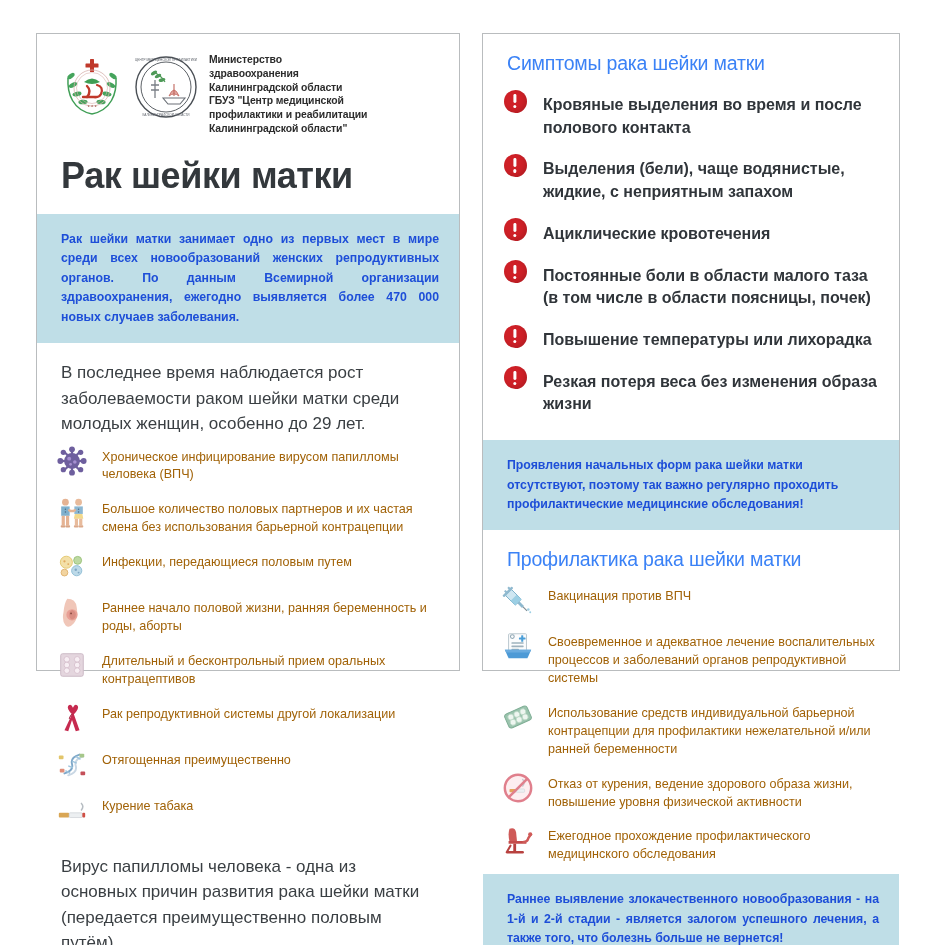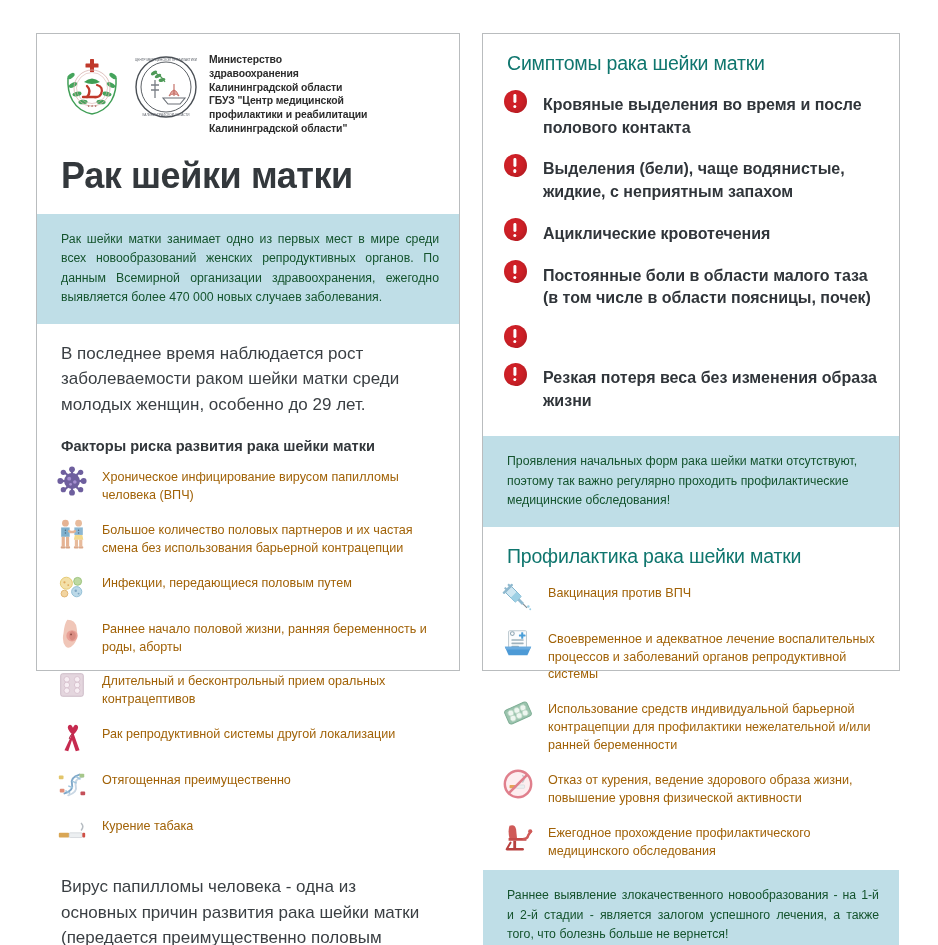--- a/index.html
+++ b/index.html
@@ -59,22 +59,22 @@
     font-weight: bold;
     color: #33383c;
     padding: 22px 0 20px 24px;
     letter-spacing: -0.4px;
     line-height: 1;
   }
 
   
   .highlight {
     background: #bfdee7;
-    color: #14532d;
-    font-weight: normal;
+    color: #1d4ed8;
+    font-weight: bold;
     font-size: 12.3px;
     line-height: 1.58;
     padding: 16px 20px 16px 24px;
     text-align: justify;
   }
   .highlight.tight { text-align: left; }
 
   
   .para {
     font-size: 17px;
@@ -85,21 +85,21 @@
 
   .section-heading {
     font-size: 14.6px;
     font-weight: bold;
     color: #32373b;
     padding: 18px 24px 6px 24px;
   }
   .section-heading.big {
     font-size: 19.5px;
     font-weight: normal;
-    color: #0f766e;
+    color: #3b82f6;
     padding: 18px 24px 8px 24px;
     letter-spacing: -0.2px;
   }
 
   
   .items { padding: 4px 20px 6px 18px; }
   .item {
     display: flex;
     align-items: flex-start;
     gap: 13px;
@@ -235,21 +235,20 @@
         <div>Калининградской области"</div>
       </div>
     </div>
 
     <h1 class="poster-title">Рак шейки матки</h1>
 
     <div class="highlight">Рак шейки матки занимает одно из первых мест в мире среди всех новообразований женских репродуктивных органов. По данным Всемирной организации здравоохранения, ежегодно выявляется более 470 000 новых случаев заболевания.</div>
 
     <p class="para">В последнее время наблюдается рост заболеваемости раком шейки матки среди молодых женщин, особенно до 29 лет.</p>
 
-    <h2 class="section-heading">Факторы риска развития рака шейки матки</h2>
 
     <div class="items">
 
       <div class="item">
         <span class="item-icon">
           <svg viewBox="0 0 34 34" width="32" height="32">
             <g fill="#6e5f9e">
               <circle cx="17" cy="17" r="8.4"></circle>
               <circle cx="17" cy="4.6" r="3.1"></circle>
                 <rect x="15.8" y="5" width="2.4" height="6"></rect>
@@ -434,20 +433,21 @@
       <div class="item">
         <span class="item-icon">
             <span class="excl"></span>
           </span>
         <span class="item-text bold">Постоянные боли в области малого таза (в том числе в области поясницы, почек)</span>
       </div>
       <div class="item">
         <span class="item-icon">
             <span class="excl"></span>
           </span>
+        <span class="item-text bold">Повышение температуры или лихорадка</span>
       </div>
       <div class="item">
         <span class="item-icon">
             <span class="excl"></span>
           </span>
         <span class="item-text bold">Резкая потеря веса без изменения образа жизни</span>
       </div>
     </div>
 
     <div class="highlight tight">Проявления начальных форм рака шейки матки отсутствуют, поэтому так важно регулярно проходить профилактические медицинские обследования!</div>

